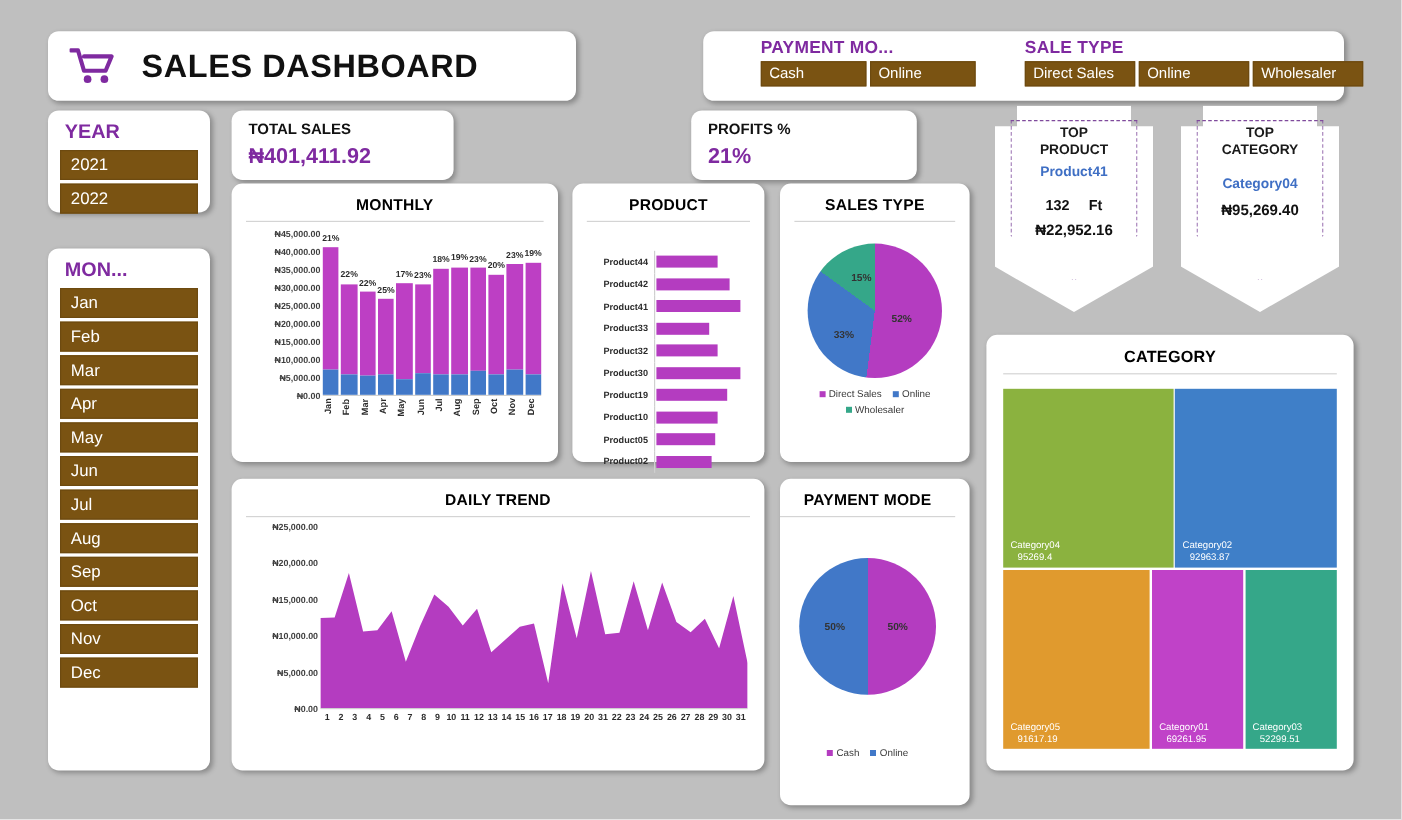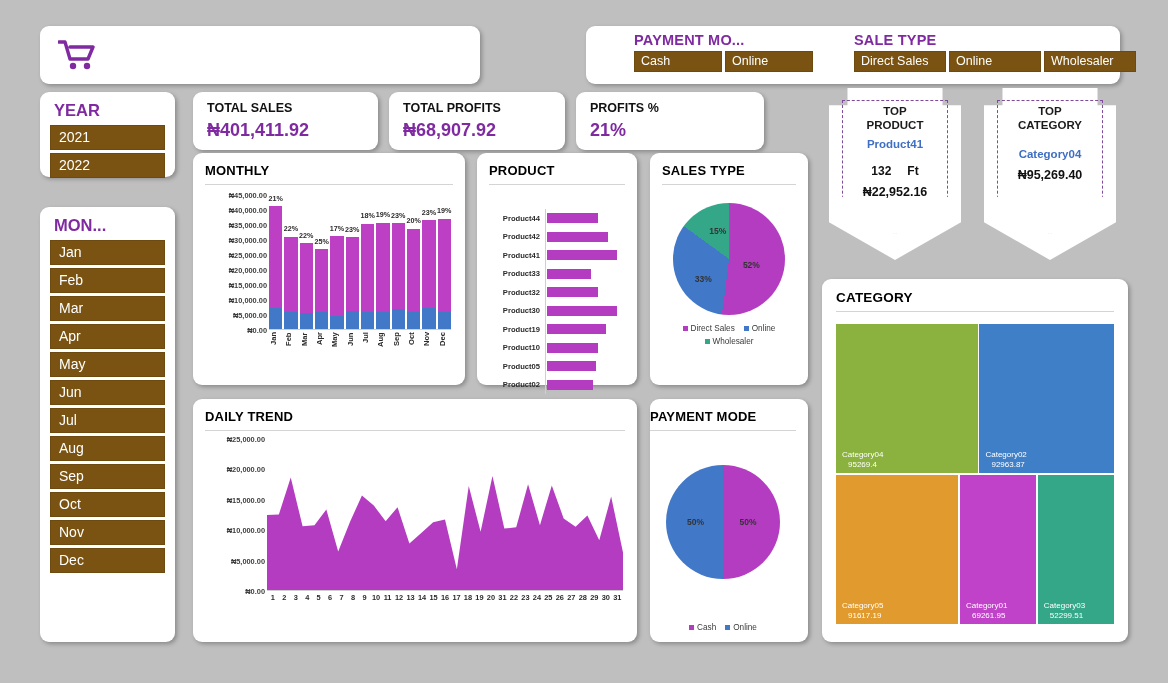--- a/index.html
+++ b/index.html
@@ -19,20 +19,21 @@
   .card {
     position: absolute;
     background: #ffffff;
     border-radius: 9px;
     box-shadow: 2px 2px 4px rgba(0,0,0,0.28);
   }
   .card-title {
     font-weight: bold;
     color: #000;
     letter-spacing: .2px;
+    text-align: center;
   }
   .card-rule {
     height: 1px; background: #d4d4d4; margin: 6px 0 0 0;
   }
 
   
   #title-card { left: 40px; top: 26px; width: 440px; height: 58px;
                 display: flex; align-items: center; padding-left: 18px; gap: 20px; }
   #title-card .dash-title { font-size: 27px; font-weight: bold; color: #111; letter-spacing: .5px; }
   .cart-ico { width: 40px; height: 32px; position: relative; }
@@ -92,21 +93,21 @@
                         display: flex; justify-content: center; gap: 16px; }
   .banner-txt .b-amt  { font-size: 12.5px; font-weight: bold; color: #111; margin-top: 7px; }
   #banner-category .banner-txt .b-sub { margin-top: 16px; }
   #banner-category .banner-txt .b-amt { margin-top: 8px; }
 
   
   #monthly-card  { left: 193px; top: 153px; width: 272px; height: 232px; padding: 10px 12px 0 12px; }
   #product-card  { left: 477px; top: 153px; width: 160px; height: 232px; padding: 10px 12px 0 12px; }
   #salestype-card{ left: 650px; top: 153px; width: 158px; height: 232px; padding: 10px 12px 0 12px; }
   #daily-card    { left: 193px; top: 399px; width: 444px; height: 243px; padding: 10px 12px 0 12px; }
-  #payment-card  { left: 650px; top: 399px; width: 158px; height: 243px; padding: 10px 12px 0 0; }
+  #payment-card  { left: 650px; top: 399px; width: 158px; height: 272px; padding: 10px 12px 0 0; }
   #category-card { left: 822px; top: 279px; width: 306px; height: 363px; padding: 11px 14px 0 14px; }
   #monthly-card .card-title, #product-card .card-title,
   #salestype-card .card-title, #daily-card .card-title,
   #payment-card .card-title { font-size: 13px; }
   #category-card .card-title { font-size: 13.5px; }
 
   
   .mplot { position: relative; width: 100%; height: 182px; margin-top: 4px; }
   .m-yaxis { position: absolute; left: 0; top: 6px; width: 62px; height: 135px; }
   .m-yaxis div {
@@ -174,20 +175,21 @@
 <div id="stage">
 
   <div class="card" id="title-card">
     <div class="cart-ico">
       <svg viewBox="0 0 40 32" width="40" height="32" aria-hidden="true">
         <path d="M1 3 h6 l5 17 h18 l5 -12 h-23" fill="none" stroke="#7f2aa0" stroke-width="3.4" stroke-linecap="round" stroke-linejoin="round"></path>
         <circle cx="15" cy="27" r="3.2" fill="#7f2aa0"></circle>
         <circle cx="29" cy="27" r="3.2" fill="#7f2aa0"></circle>
       </svg>
     </div>
+    <div class="dash-title">SALES DASHBOARD</div>
   </div>
 
   <div class="card" id="slicer-card">
     <div class="slicer-grp" style="left:12px;">
       <div class="slicer-head">PAYMENT MO...</div>
       <div class="slicer-row">
         <div class="slicer-btn" style="width:88px;">Cash</div>
         <div class="slicer-btn" style="width:88px;">Online</div>
       </div>
     </div>
@@ -221,24 +223,20 @@
         <div class="vs-item">Sep</div>
         <div class="vs-item">Oct</div>
         <div class="vs-item">Nov</div>
         <div class="vs-item">Dec</div>
       </div>
   </div>
 
   <div class="card kpi" id="kpi-sales">
     <div class="kpi-label">TOTAL SALES</div>
     <div class="kpi-value">₦401,411.92</div>
-  </div>
-  <div class="card kpi" id="kpi-profits">
-    <div class="kpi-label">TOTAL PROFITS</div>
-    <div class="kpi-value">₦68,907.92</div>
   </div>
   <div class="card kpi" id="kpi-pct">
     <div class="kpi-label">PROFITS %</div>
     <div class="kpi-value">21%</div>
   </div>
 
   <div class="banner" id="banner-product">
     <div class="banner-shape"></div>
     <div class="banner-inner"></div>
     <div class="banner-txt">

